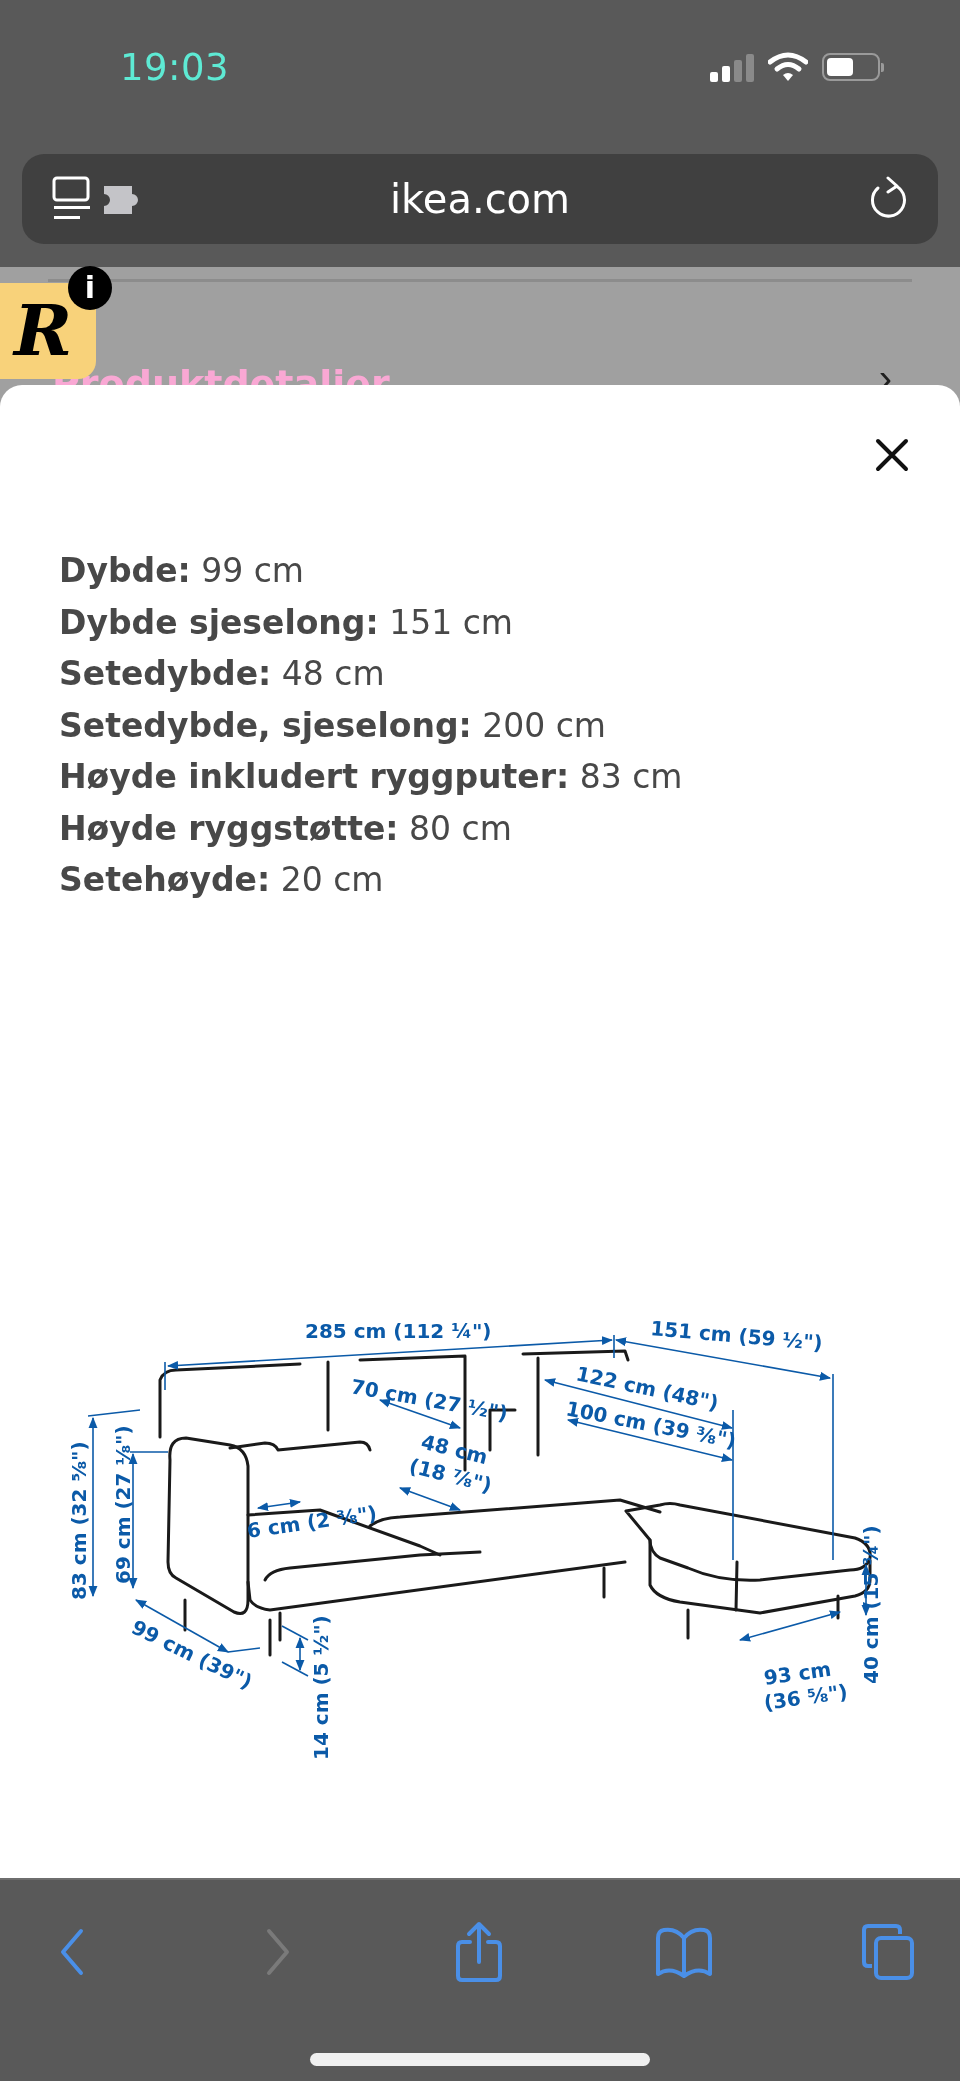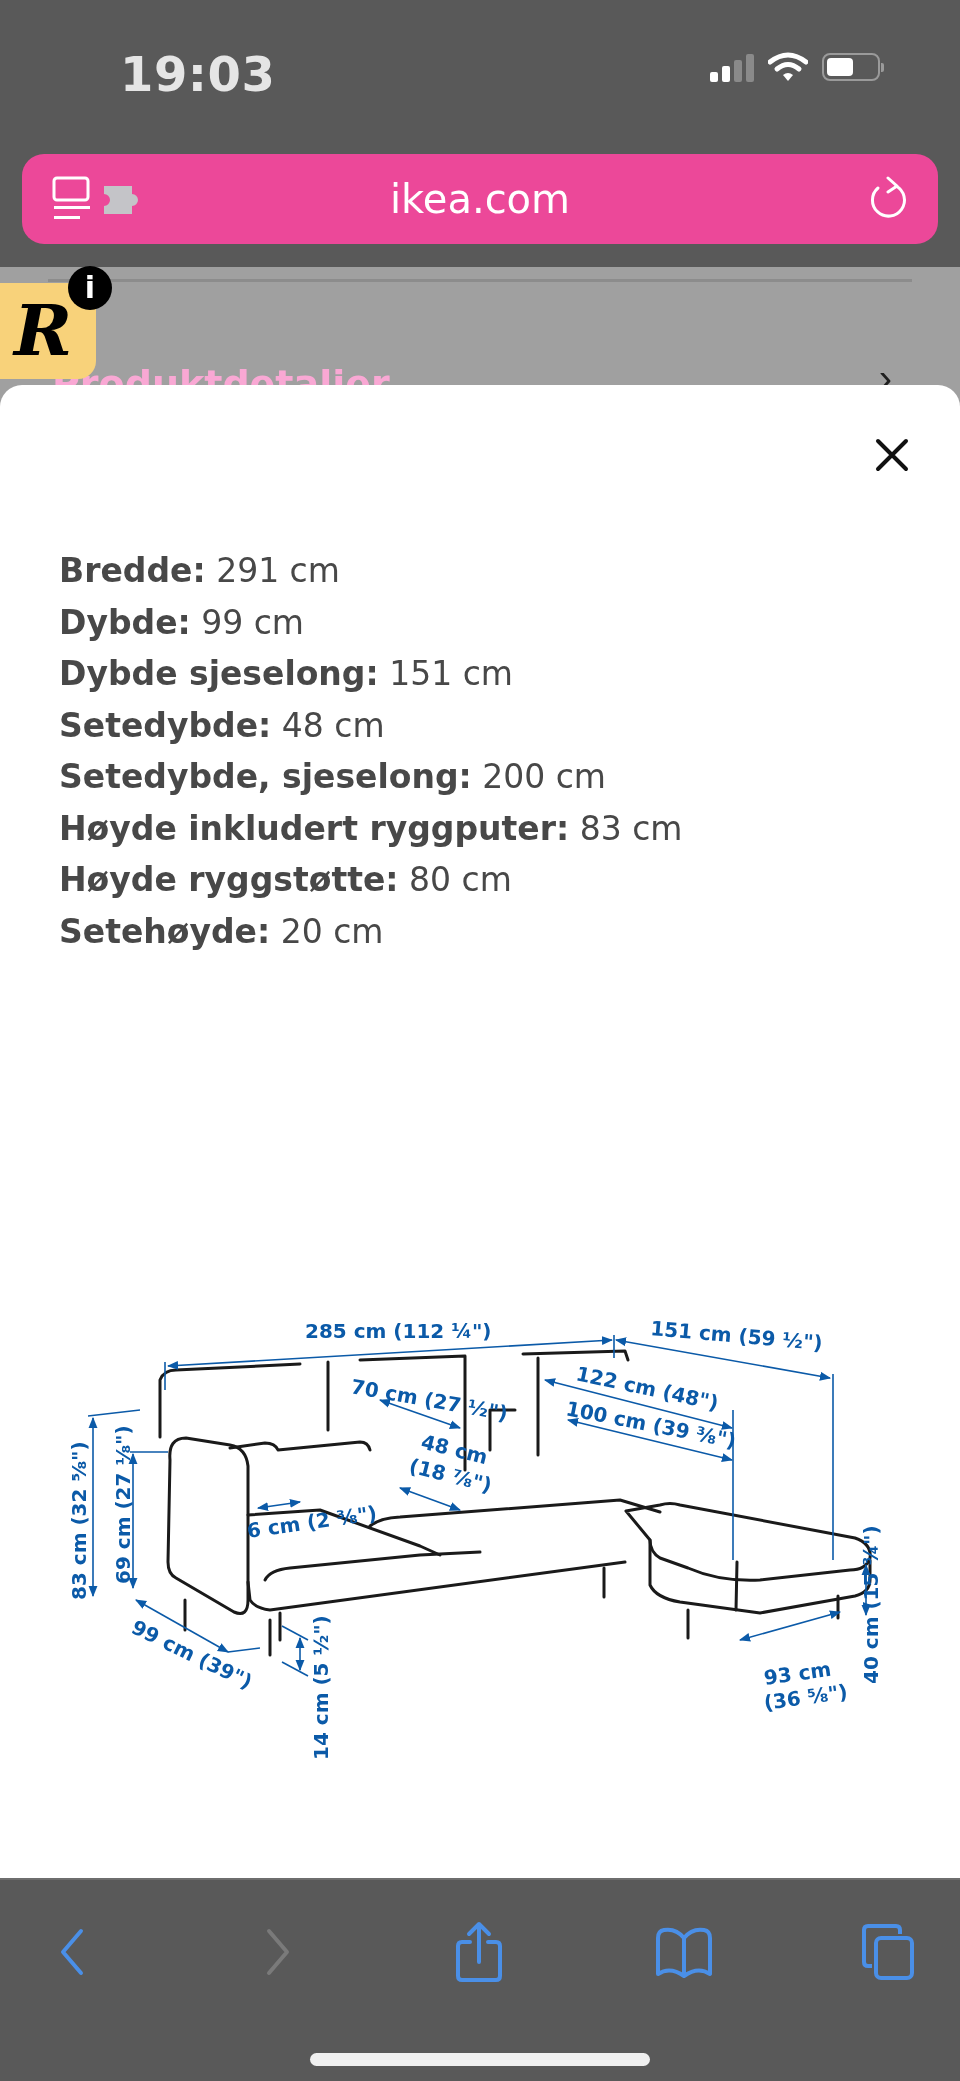--- a/index.html
+++ b/index.html
@@ -1,27 +1,27 @@
 <!DOCTYPE html>
 <html><head>
 <meta charset="utf-8">
 <style>
   html, body { margin:0; padding:0; }
   body { width:960px; height:2081px; position:relative; overflow:hidden; background:#595959; font-family:"Liberation Sans", sans-serif; }
   .status-bar { position:absolute; left:0; top:0; width:960px; height:140px; background:#595959; }
-  .time { position:absolute; left:120px; top:46px; font-size:48px; font-weight:700; color:#e5e5e5; letter-spacing:0.5px; font-family:"DejaVu Sans", sans-serif; }
+  .time { position:absolute; left:120px; top:46px; font-size:37px; font-weight:400; color:#5eead4; letter-spacing:0.5px; font-family:"DejaVu Sans", sans-serif; }
   .status-icons { position:absolute; right:80px; top:52px; display:flex; align-items:center; gap:14px; }
   .signal { display:flex; align-items:flex-end; gap:4px; height:30px; }
   .signal span { width:8px; background:#fff; border-radius:2px; }
   .signal span.dim { background:#8a8a8a; }
   .battery { width:58px; height:28px; border:2px solid #9a9a9a; border-radius:8px; position:relative; box-sizing:border-box; }
   .battery .fill { position:absolute; left:3px; top:3px; width:26px; height:18px; background:#fff; border-radius:4px; }
   .battery::after { content:""; position:absolute; right:-6px; top:8px; width:3px; height:9px; background:#9a9a9a; border-radius:0 2px 2px 0; }
 
-  .url-bar { position:absolute; left:22px; top:154px; width:916px; height:90px; background:#ec4899; border-radius:22px; }
+  .url-bar { position:absolute; left:22px; top:154px; width:916px; height:90px; background:#404040; border-radius:22px; }
   .url-text { position:absolute; left:0; right:0; top:22px; text-align:center; font-size:40px; color:#fff; font-family:"DejaVu Sans", sans-serif; }
   .reader-icon { position:absolute; left:30px; top:22px; width:40px; height:48px; }
   .ext-icon { position:absolute; left:80px; top:30px; width:44px; height:32px; }
   .reload-icon { position:absolute; right:26px; top:22px; width:46px; height:46px; }
 
   .page-bg { position:absolute; left:0; top:267px; width:960px; height:1611px; background:#a0a0a0; }
   .page-rule { position:absolute; left:48px; top:279px; width:864px; height:3px; background:#8c8c8c; }
   .page-behind-text { position:absolute; left:52px; top:362px; font-size:38px; font-weight:700; color:#f9a8d4; font-family:"DejaVu Sans", sans-serif; }
   .page-behind-chevron { position:absolute; right:68px; top:356px; font-size:40px; color:#1f1f1f; }
   .badge { position:absolute; left:0; top:283px; width:96px; height:96px; background:#f8d27a; border-radius:0 0 18px 0; }
@@ -89,21 +89,20 @@
   <span class="badge-r">R</span>
 </div>
 <div class="badge-info">i</div>
 
 <div class="modal">
   <svg class="close-btn" viewBox="0 0 48 48">
     <path d="M10 10 L38 38 M38 10 L10 38" stroke="#111" stroke-width="4" stroke-linecap="round"></path>
   </svg>
 
   <div class="dims">
-    <div class="dim-row"><span class="dim-label">Bredde:</span> <span class="dim-value">291 cm</span></div>
     <div class="dim-row"><span class="dim-label">Dybde:</span> <span class="dim-value">99 cm</span></div>
     <div class="dim-row"><span class="dim-label">Dybde sjeselong:</span> <span class="dim-value">151 cm</span></div>
     <div class="dim-row"><span class="dim-label">Setedybde:</span> <span class="dim-value">48 cm</span></div>
     <div class="dim-row"><span class="dim-label">Setedybde, sjeselong:</span> <span class="dim-value">200 cm</span></div>
     <div class="dim-row"><span class="dim-label">Høyde inkludert ryggputer:</span> <span class="dim-value">83 cm</span></div>
     <div class="dim-row"><span class="dim-label">Høyde ryggstøtte:</span> <span class="dim-value">80 cm</span></div>
     <div class="dim-row"><span class="dim-label">Setehøyde:</span> <span class="dim-value">20 cm</span></div>
   </div>
 
   <svg class="diagram" viewBox="0 0 850 560">

